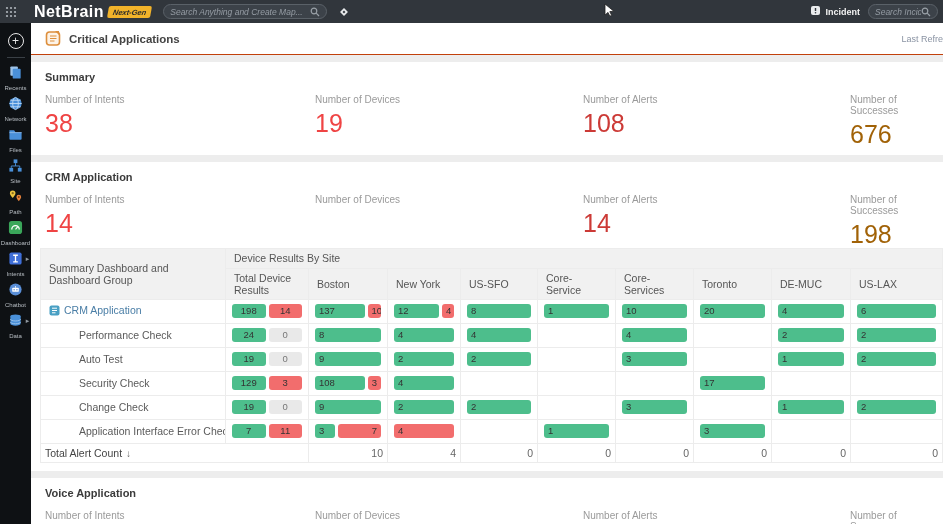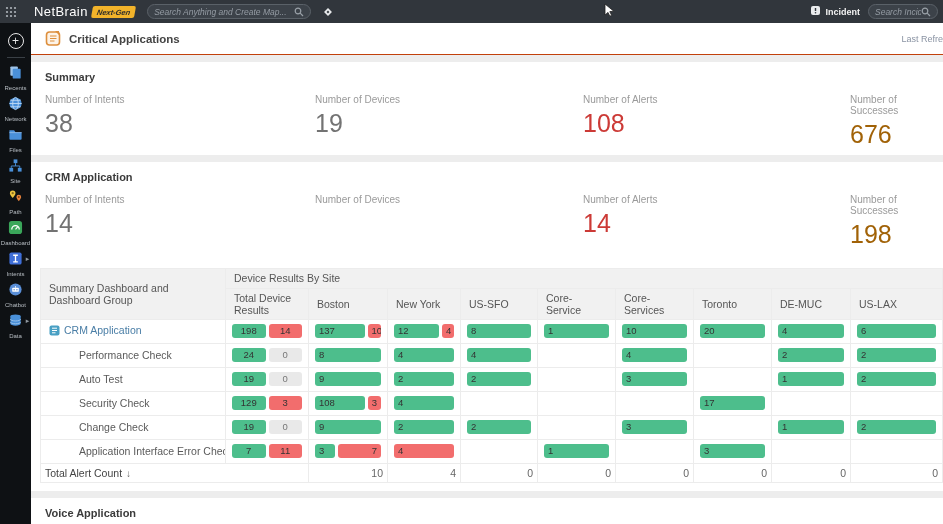--- a/index.html
+++ b/index.html
@@ -4,21 +4,21 @@
 <style>
   * { box-sizing: border-box; margin: 0; padding: 0; }
   html,body { width: 943px; height: 524px; overflow: hidden; }
   body { font-family: "Liberation Sans", sans-serif; background: #fff; position: relative; }
 
   
   .topbar { position: absolute; top: 0; left: 0; right: 0; height: 23px; background: #31363c;
             display: flex; align-items: center; z-index: 10; }
   .grid-btn { width: 22px; height: 23px; display: flex; align-items: center; justify-content: center; }
   .logo { display: flex; align-items: center; margin-left: 12px; }
-  .logo-text { color: #fff; font-size: 13px; font-weight: normal; letter-spacing: .4px; }
+  .logo-text { color: #fff; font-size: 16px; font-weight: bold; letter-spacing: .4px; }
   .logo-badge { background: #f2b32a; color: #2a2a2a; font-size: 7.5px; font-weight: bold; font-style: italic;
                 padding: 1.5px 5px; margin-left: 4px; border-radius: 2px; transform: skewX(-10deg); }
   .tb-search { display: flex; align-items: center; margin-left: 12px; width: 164px; height: 15px;
                background: #3c4249; border: 1px solid #5a6168; border-radius: 8px; padding: 0 6px; }
   .tb-search input { flex: 1; background: transparent; border: none; outline: none; color: #c8cdd2;
                      font-size: 8.5px; font-style: italic; font-family: "Liberation Sans", sans-serif; min-width: 0; }
   .tb-search input::placeholder { color: #959ca4; }
   .tb-right { margin-left: auto; display: flex; align-items: center; gap: 8px; padding-right: 5px; justify-content: flex-end; }
   .incident { display: flex; align-items: center; gap: 4px; color: #f2f2f2; font-size: 9px; font-weight: bold; }
   .tb-search.small { width: 70px; margin-left: 0; }
@@ -39,26 +39,26 @@
   
   .main { position: absolute; top: 23px; left: 31px; right: 0; bottom: 0; background: #fff; overflow: hidden; }
   .page-header { height: 32px; display: flex; align-items: center; padding: 0 0 0 14px; border-bottom: 1px solid #c2410c; }
   .page-title { font-size: 11.5px; font-weight: bold; color: #444; margin-left: 7px; }
   .last-refresh { margin-left: auto; font-size: 9px; color: #8a93a3; white-space: nowrap; }
   .band { height: 7px; background: #ededed; }
   .section { padding: 9px 14px 8px; }
   .section-title { font-size: 11px; font-weight: bold; color: #3b3b3b; }
   .metrics { display: grid; grid-template-columns: 270px 268px 267px 1fr; margin-top: 11px; }
   .metric-label { font-size: 10px; color: #9a9a9a; }
-  .metric-value { font-size: 25px; color: #737373; margin-top: 5px; line-height: 1.05; }
+  .metric-value { font-size: 25px; color: #ef4444; margin-top: 5px; line-height: 1.05; }
   .metric-value.red { color: #cc3a36; }
   .metric-value.green { color: #a16207; }
 
   
-  .tablewrap { margin: 20px -14px 0 -5px; }
+  .tablewrap { margin: 0 -14px 0 -5px; }
   table { border-collapse: collapse; table-layout: fixed; width: 100%; font-size: 10.5px; color: #555; }
   th, td { border: 1px solid #ececec; }
   thead th { background: #f1f1f1; font-weight: normal; text-align: left; color: #555; padding: 3px 8px; }
   thead tr.r1 th { height: 20px; }
   thead tr.r2 th { height: 17px; }
   tbody td { height: 24px; padding: 0; }
   td.namecell { padding: 0 8px; color: #5a5a5a; white-space: nowrap; overflow: hidden; }
   td.namecell.indent { padding-left: 38px; }
   .row-link { color: #4a7ea6; display: inline-flex; align-items: center; gap: 4px; cursor: pointer; }
   .row-icon svg { width: 11px; height: 11px; display: block; }

